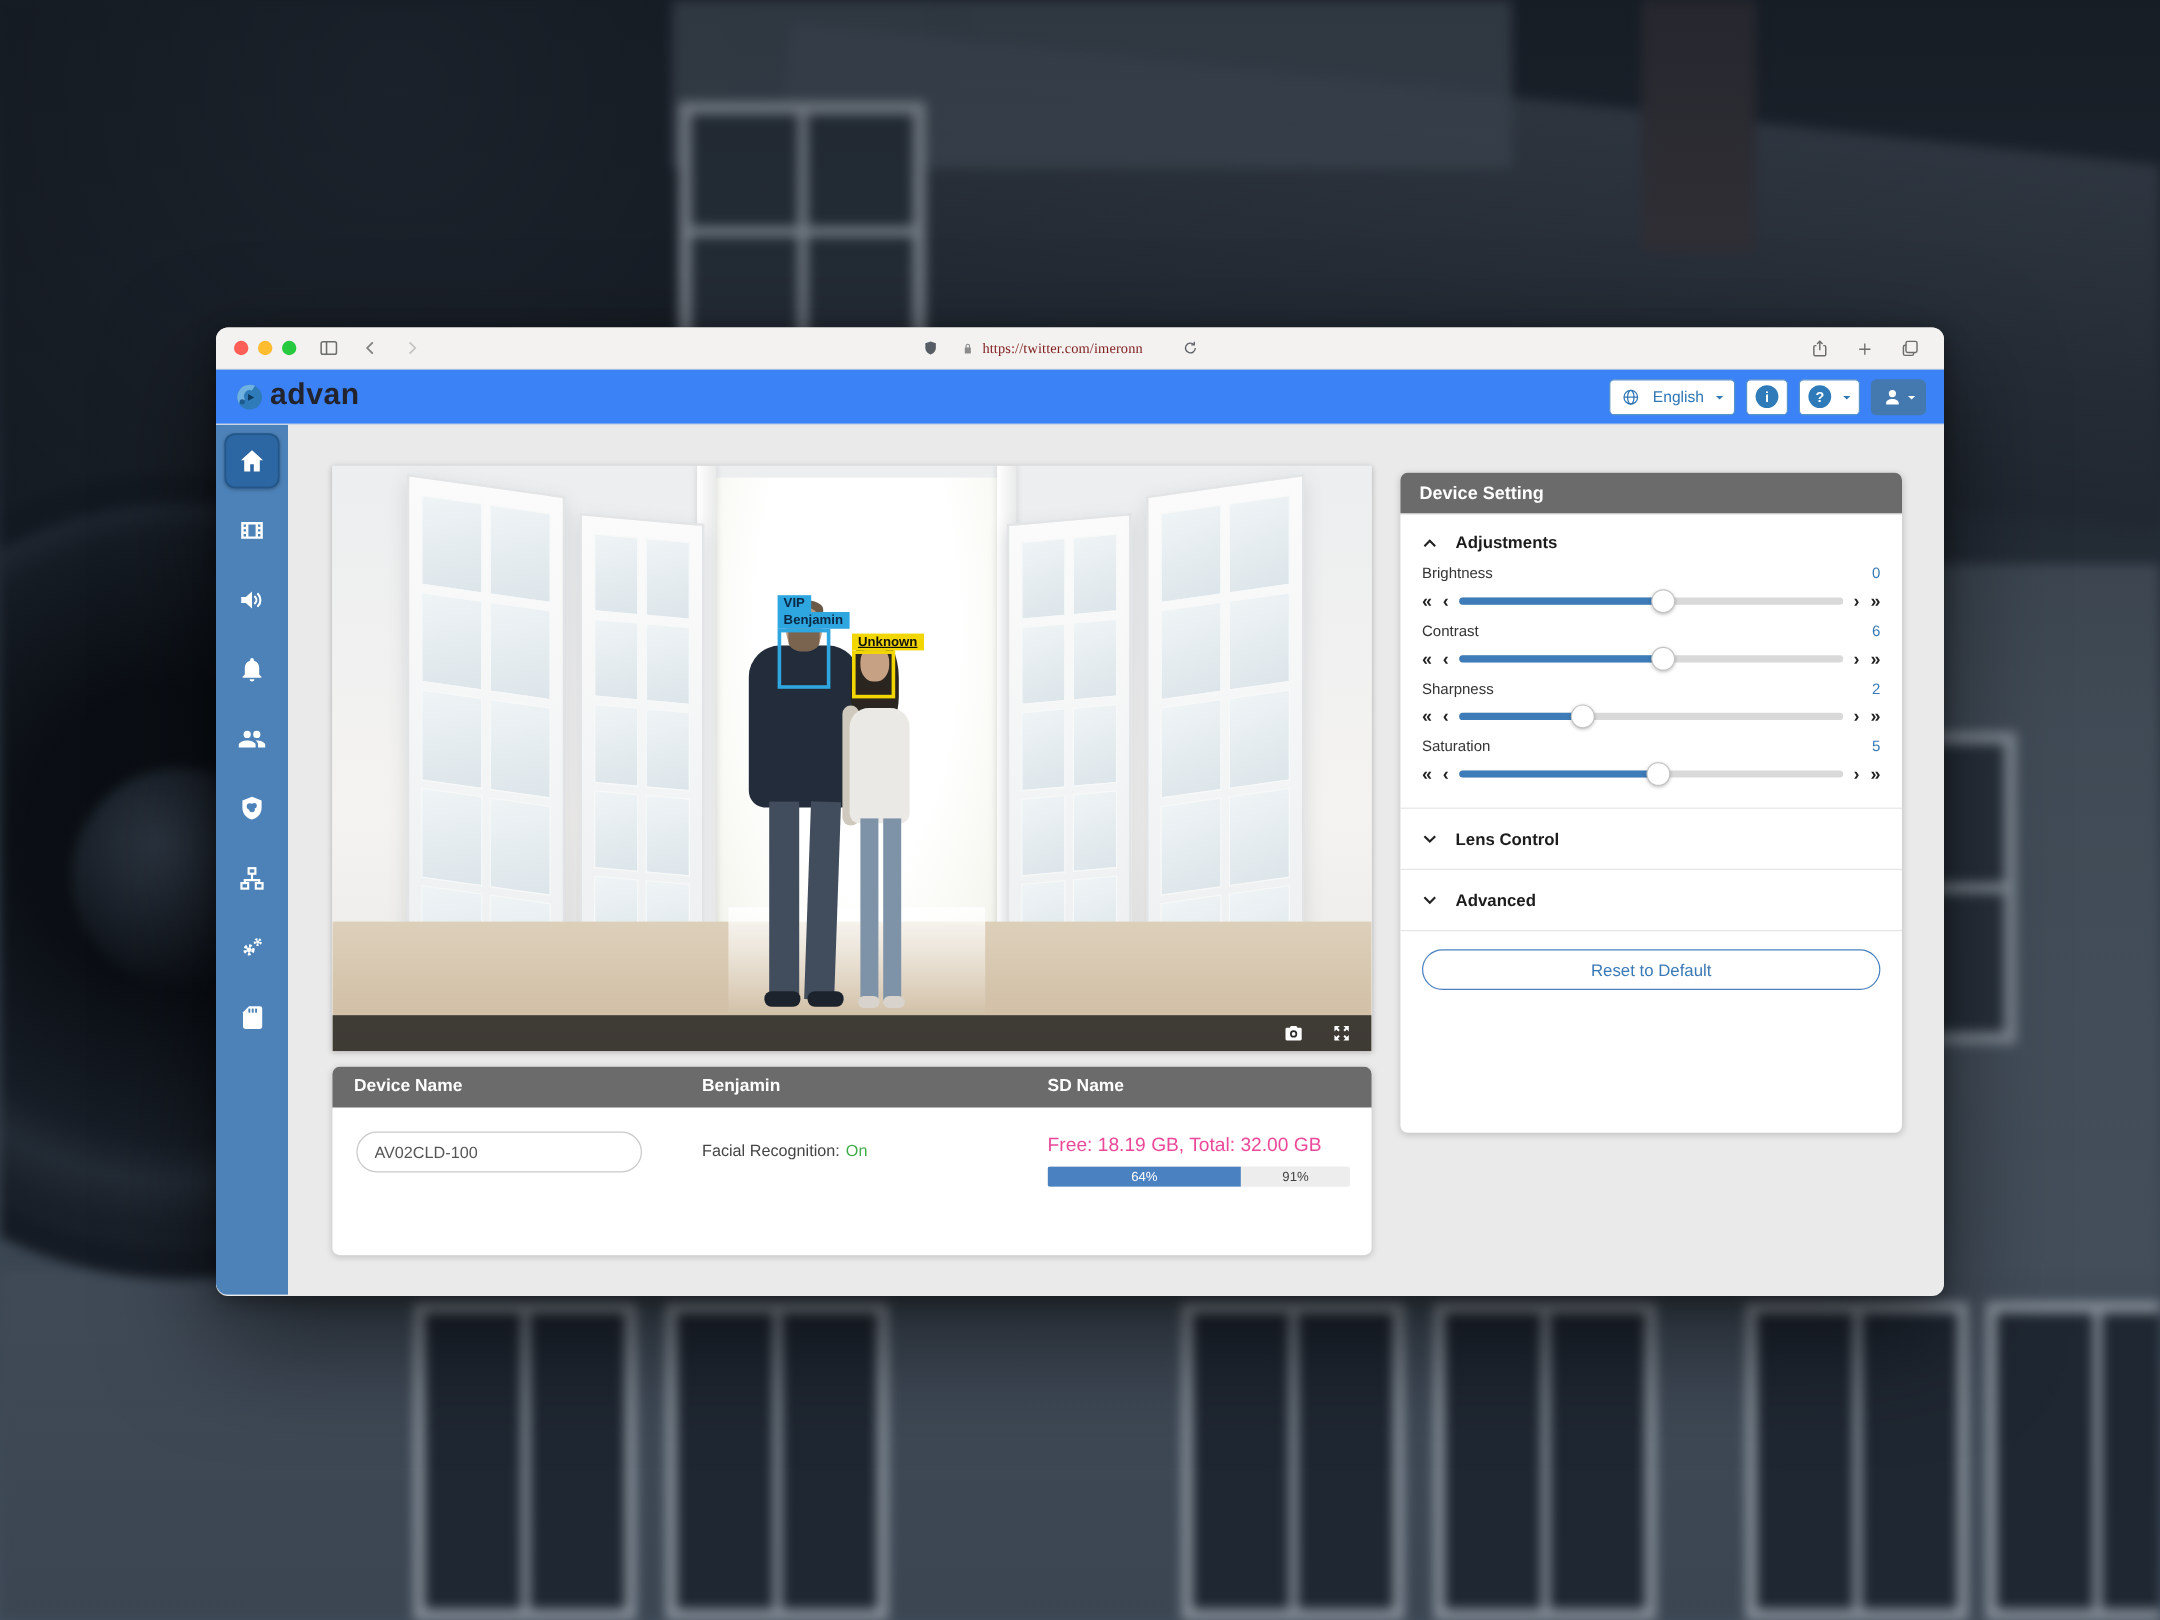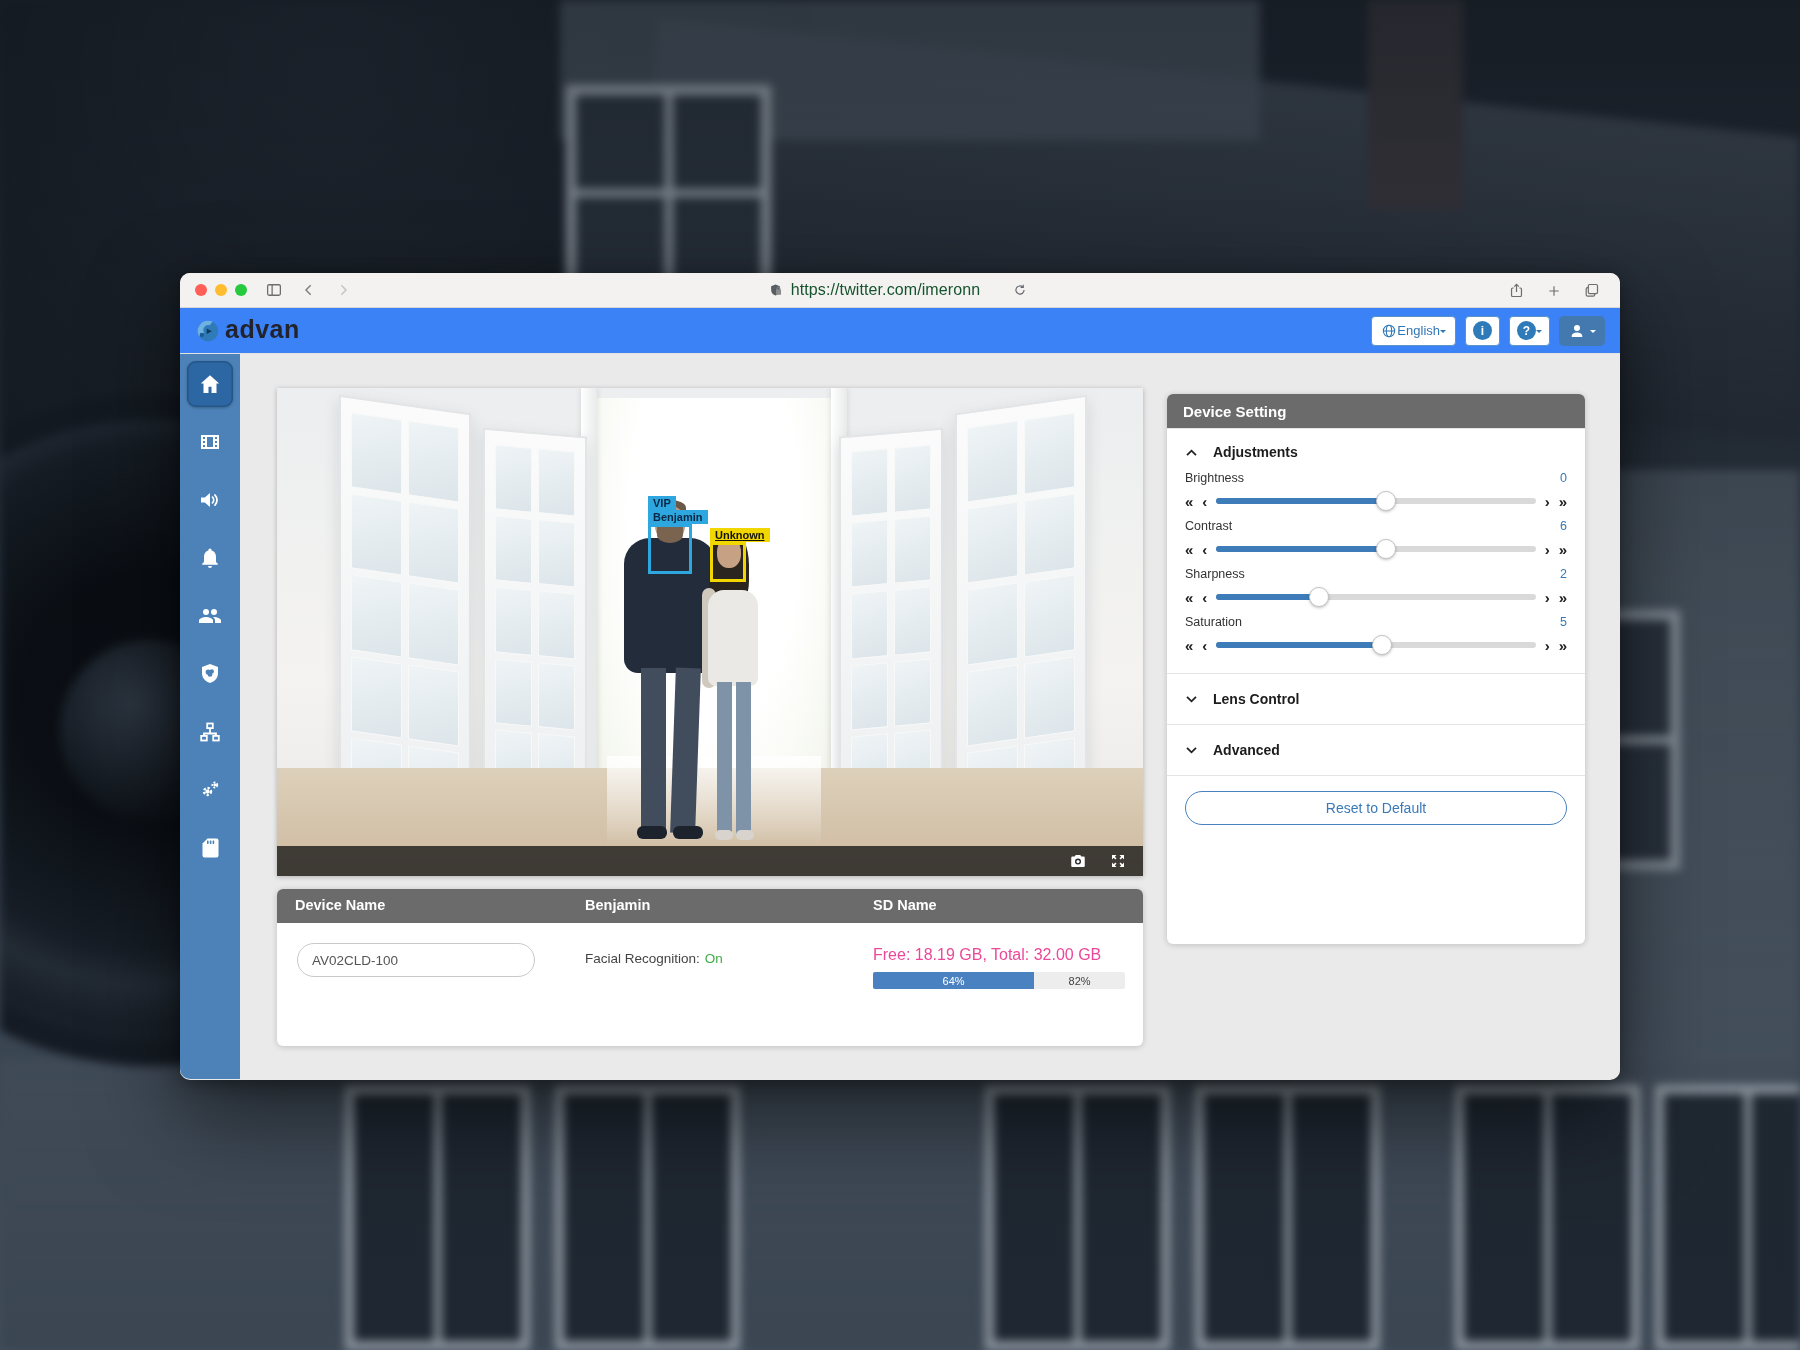--- a/index.html
+++ b/index.html
@@ -37,31 +37,31 @@
   
   .chrome { position:relative; height:35px; background:#f3f2f0; border-bottom:1px solid #d7d6d4; border-radius:10px 10px 0 0;
     display:flex; align-items:center; }
   .lights { display:flex; gap:8px; margin-left:15px; }
   .light { width:12px; height:12px; border-radius:50%; }
   .light.red{background:#ff5f57;} .light.yellow{background:#febc2e;} .light.green{background:#27c93f;}
   .chrome-ic { display:flex; align-items:center; justify-content:center; margin-left:18px; cursor:default; }
   .chrome-ic svg { display:block; }
   .url-zone { position:absolute; left:0; right:0; top:0; bottom:0; display:flex; align-items:center; justify-content:center; gap:7px; pointer-events:none; }
   .url-zone > * { pointer-events:auto; }
-  .url-text { font-size:16px; color:#14532d; letter-spacing:.1px; }
+  .url-text { font-size:12px; color:#7f1d1d; letter-spacing:.1px;font-family:Liberation Serif, serif; }
   .shield-abs { position:absolute; left:588px; top:10px; }
   .reload { margin-left:26px; }
   .right-ics { position:absolute; right:20px; top:0; height:35px; display:flex; align-items:center; gap:21px; }
 
   
   .app-header { position:relative; height:46px; background:#3b82f6; border-bottom:1px solid #e2e2e2; display:flex; align-items:center; padding:0 15px; }
   .logo { display:flex; align-items:center; gap:4px; }
   .logo-text { font-size:25px; font-weight:bold; color:#23232d; letter-spacing:.5px; margin-top:-3px; }
   .hdr-right { margin-left:auto; display:flex; align-items:center; gap:9px; }
-  .btn-outline { display:flex; align-items:center; gap:0; height:30px; padding:0 9px; border:1px solid #5b95c8; border-radius:4px; background:#fff; color:#3077b5; font-size:13px; cursor:pointer; }
+  .btn-outline { display:flex; align-items:center; gap:10px; height:30px; padding:0 9px; border:1px solid #5b95c8; border-radius:4px; background:#fff; color:#3077b5; font-size:13px; cursor:pointer; }
   .caret { width:0; height:0; border:3.5px solid transparent; border-top-color:currentColor; margin-top:4px; }
   .circle-badge { width:19px; height:19px; border-radius:50%; background:#2f7ab8; color:#fff; font-size:12px; font-weight:bold; display:flex; align-items:center; justify-content:center; }
   .btn-user { display:flex; align-items:center; gap:4px; height:30px; padding:0 9px; background:#4379ae; border-radius:5px; color:#fff; cursor:pointer; }
 
   
   .app-body { position:relative; height:725px; background:#eaeaea; border-radius:0 0 10px 10px; overflow:hidden; }
   .sidebar { position:absolute; left:0; top:0; bottom:0; width:60px; background:#4d82b8; display:flex; flex-direction:column; align-items:center; padding-top:7px; }
   .sb-item { width:46px; height:46px; min-height:46px; margin-bottom:12px; border-radius:9px; display:flex; align-items:center; justify-content:center; cursor:pointer; }
   .sb-item svg { width:24px; height:24px; }
   .sb-item.active { background:#2d67a3; box-shadow:inset 0 0 0 1.5px #245687, 0 1px 3px rgba(0,0,0,.25); }
@@ -461,21 +461,21 @@
         <span class="col2">Benjamin</span>
         <span class="col3">SD Name</span>
       </div>
       <input class="dev-input" value="AV02CLD-100" style="">
       <div class="analytic">
         <span>Facial Recognition:</span><span class="on">On</span>
       </div>
       <div class="sd-info">Free: 18.19 GB, Total: 32.00 GB</div>
       <div class="sd-bar">
         <div class="sd-used" style="width: 64%;">64%</div>
-        <div class="sd-free">82%</div>
+        <div class="sd-free">91%</div>
       </div>
     </div>
 
     <div class="panel">
       <div class="panel-header">Device Setting</div>
       <div class="divider"></div>
       <div class="section-row">
         <svg class="chev" width="13" height="9" viewBox="0 0 14 10" fill="none" stroke="#222" stroke-width="2">
             <path d="M2 8 7 3l5 5"></path>
           </svg>

